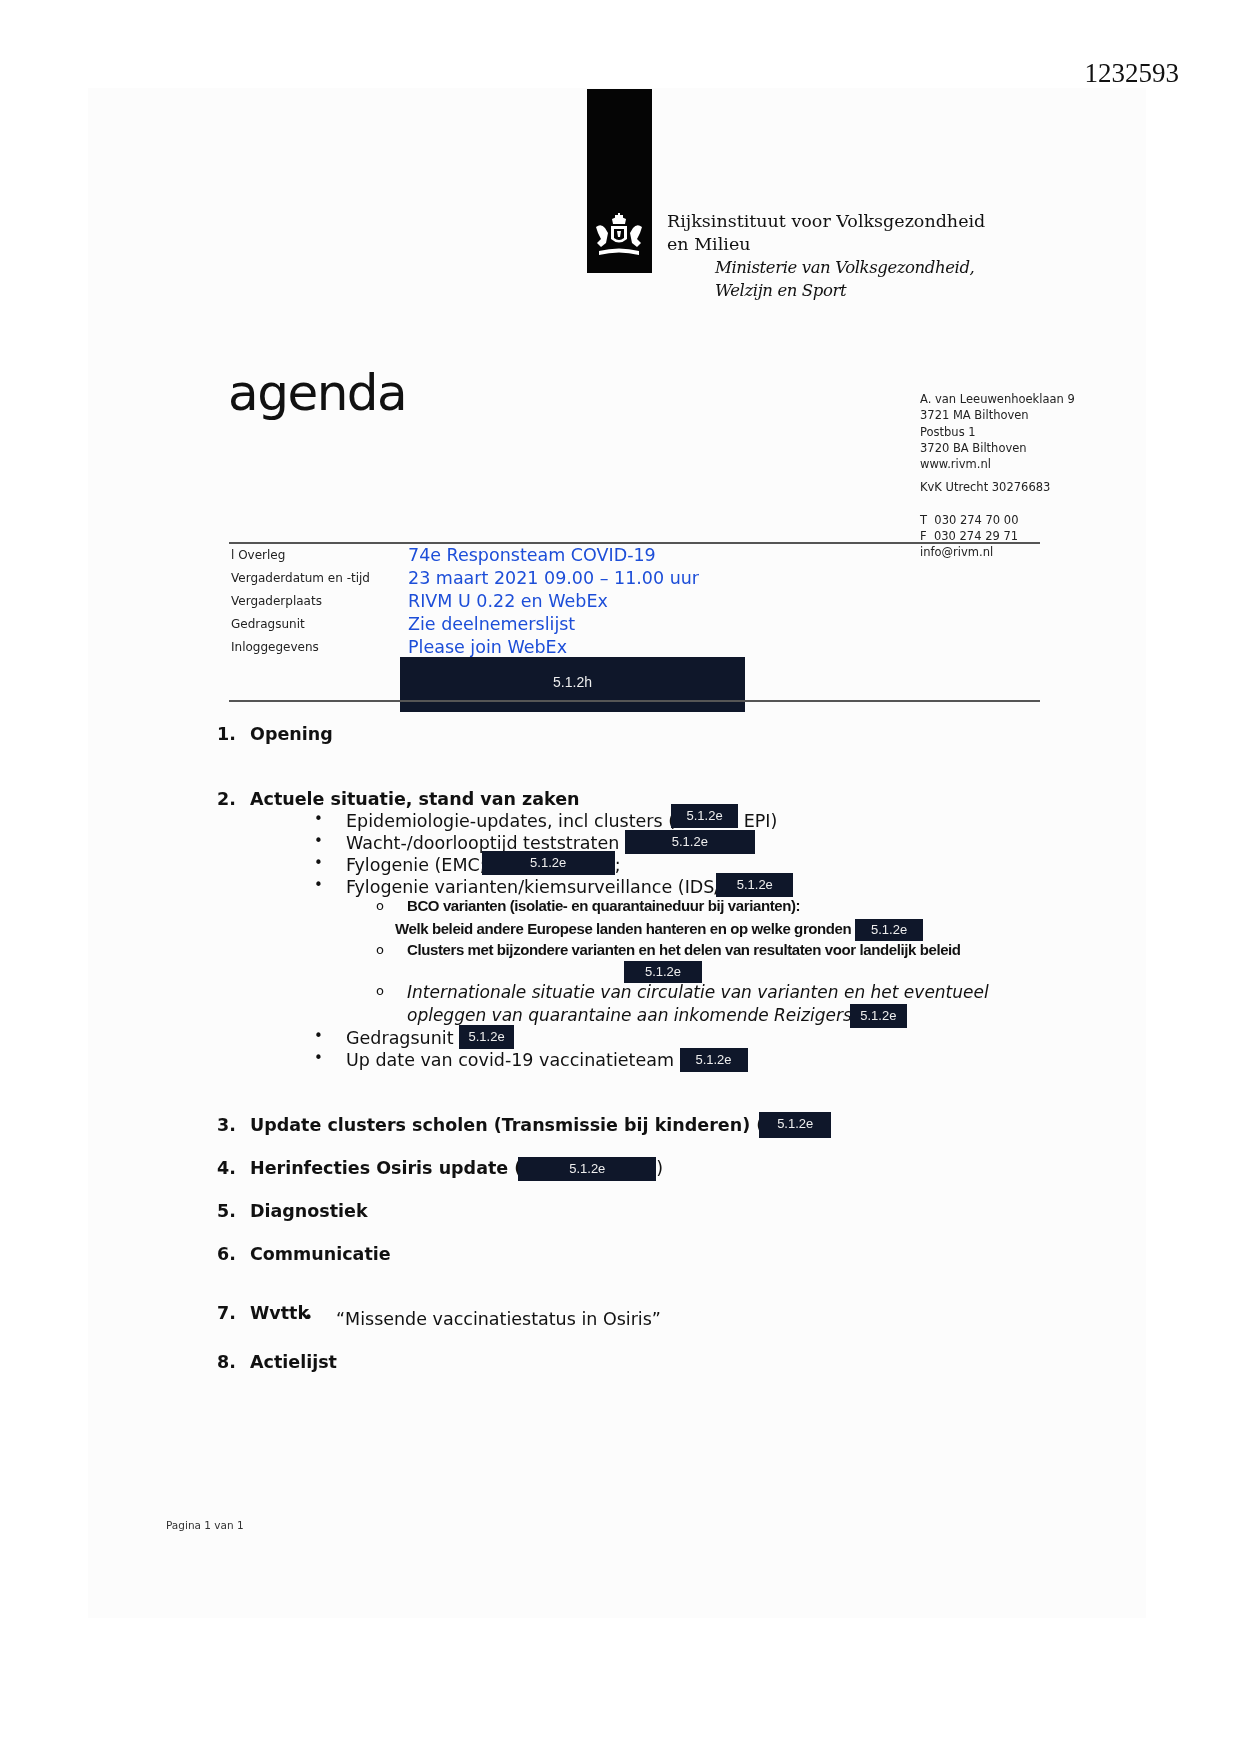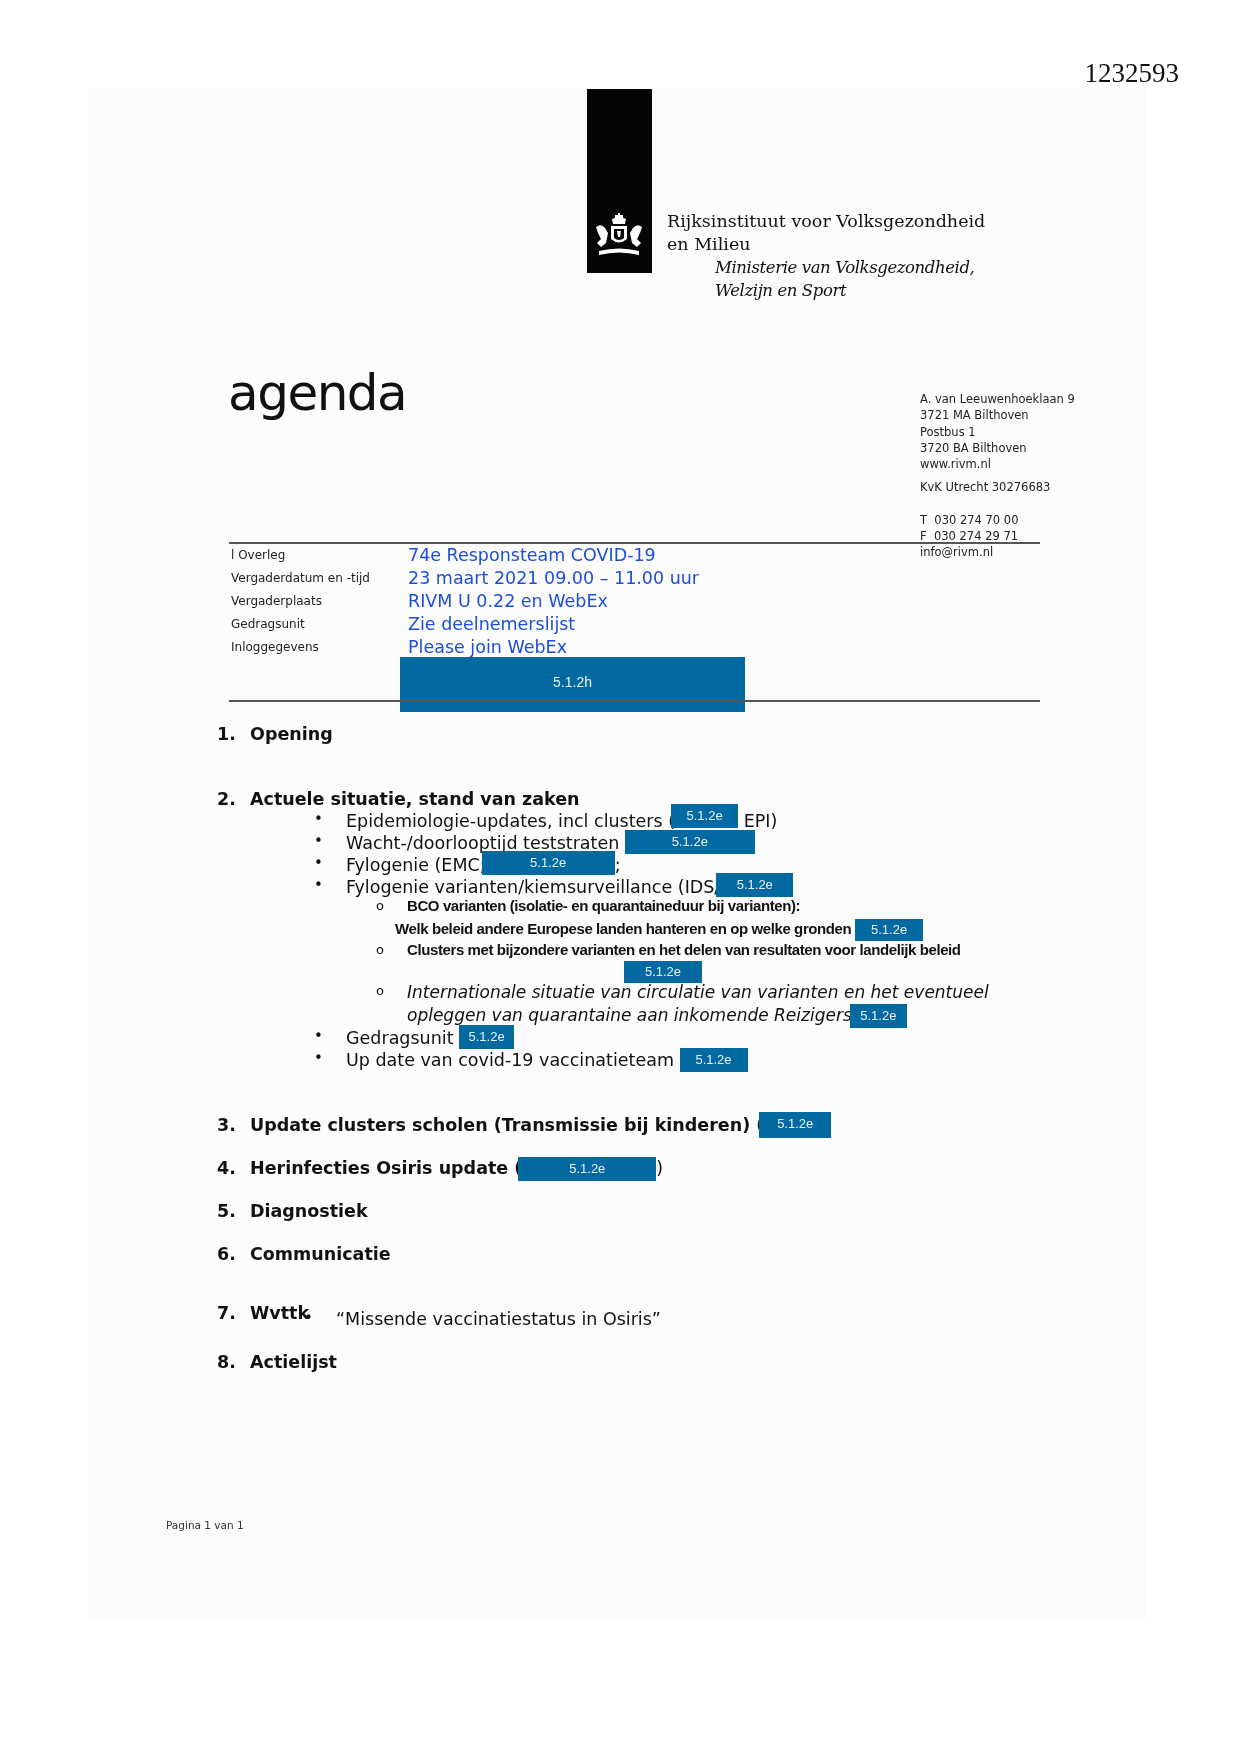--- a/index.html
+++ b/index.html
@@ -34,21 +34,21 @@
   .address .gap { height: 7px; }
   .address .gap2 { height: 16px; }
 
   .rule { position: absolute; height: 2px; background: #555; }
   .meta-table { position: absolute; left: 231px; top: 545px; }
   .meta-row { position: relative; height: 23px; }
   .meta-label { position: absolute; left: 0; top: 3px; font-size: 12px; color: #222; white-space: nowrap; }
   .meta-value { position: absolute; left: 177px; top: 0; font-size: 17.5px; color: #1d4ed8; white-space: nowrap; }
 
   .redact {
-    display: inline-block; background: #0369a1; color: #eeeeee;
+    display: inline-block; background: #0f172a; color: #eeeeee;
     font-family: "Liberation Sans", sans-serif; font-size: 13px; text-align: center;
     vertical-align: middle; line-height: 24px; height: 24px;
   }
   .redact.abs { position: absolute; }
 
   .agenda { position: absolute; left: 217px; top: 0; width: 900px; }
   .item { position: absolute; left: 0; font-size: 17.5px; font-weight: bold; white-space: nowrap; }
   .item .num { display: inline-block; width: 33px; }
   .bullet { position: absolute; font-size: 17.5px; white-space: nowrap; }
   .bullet .dot { position: absolute; left: -32px; top: 0; font-size: 15px; }

